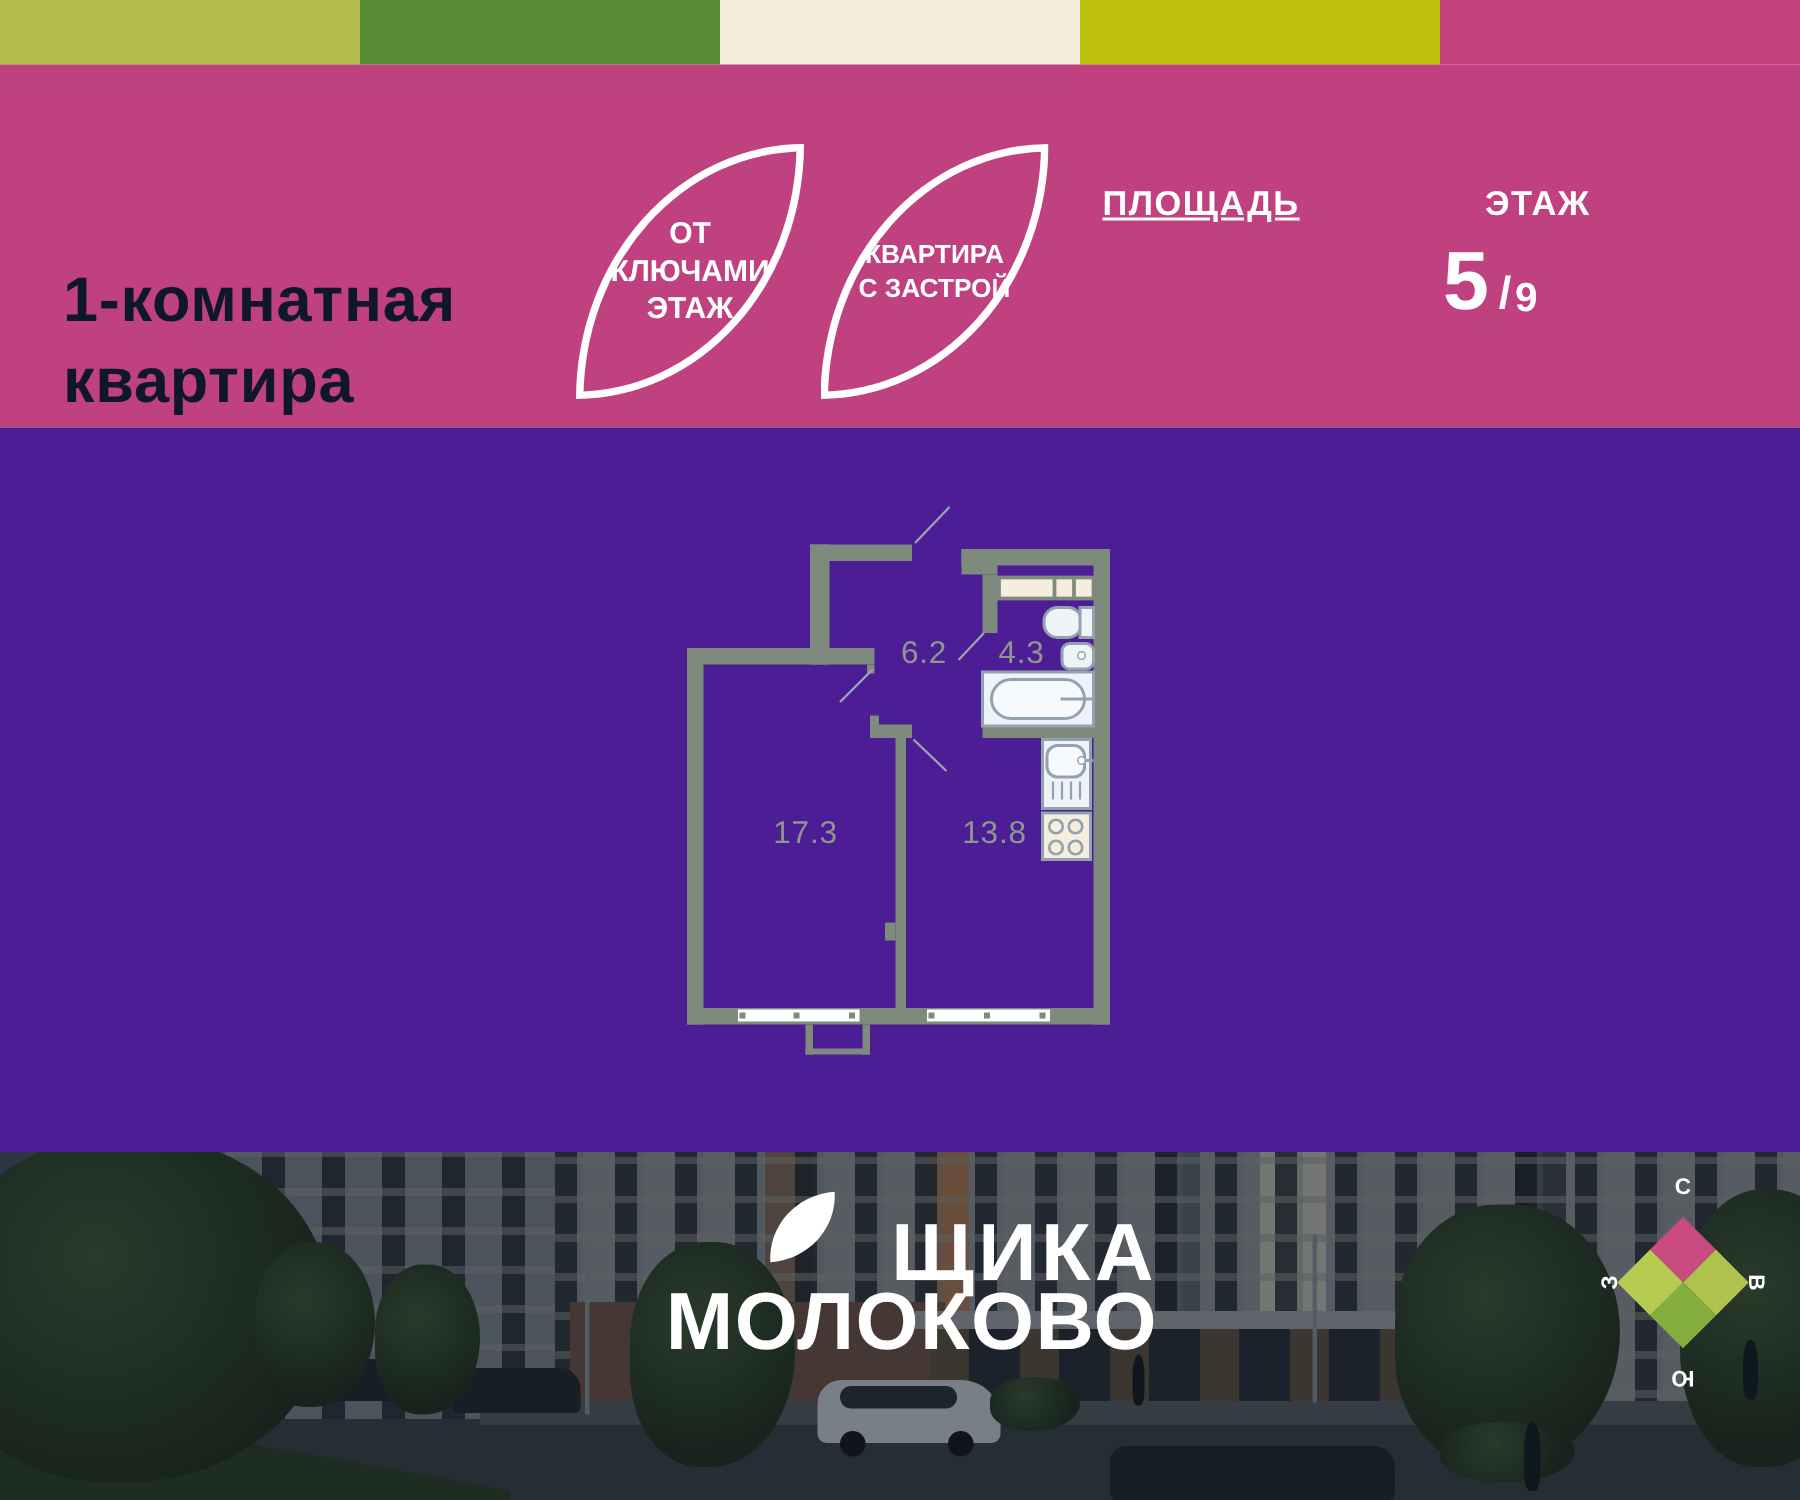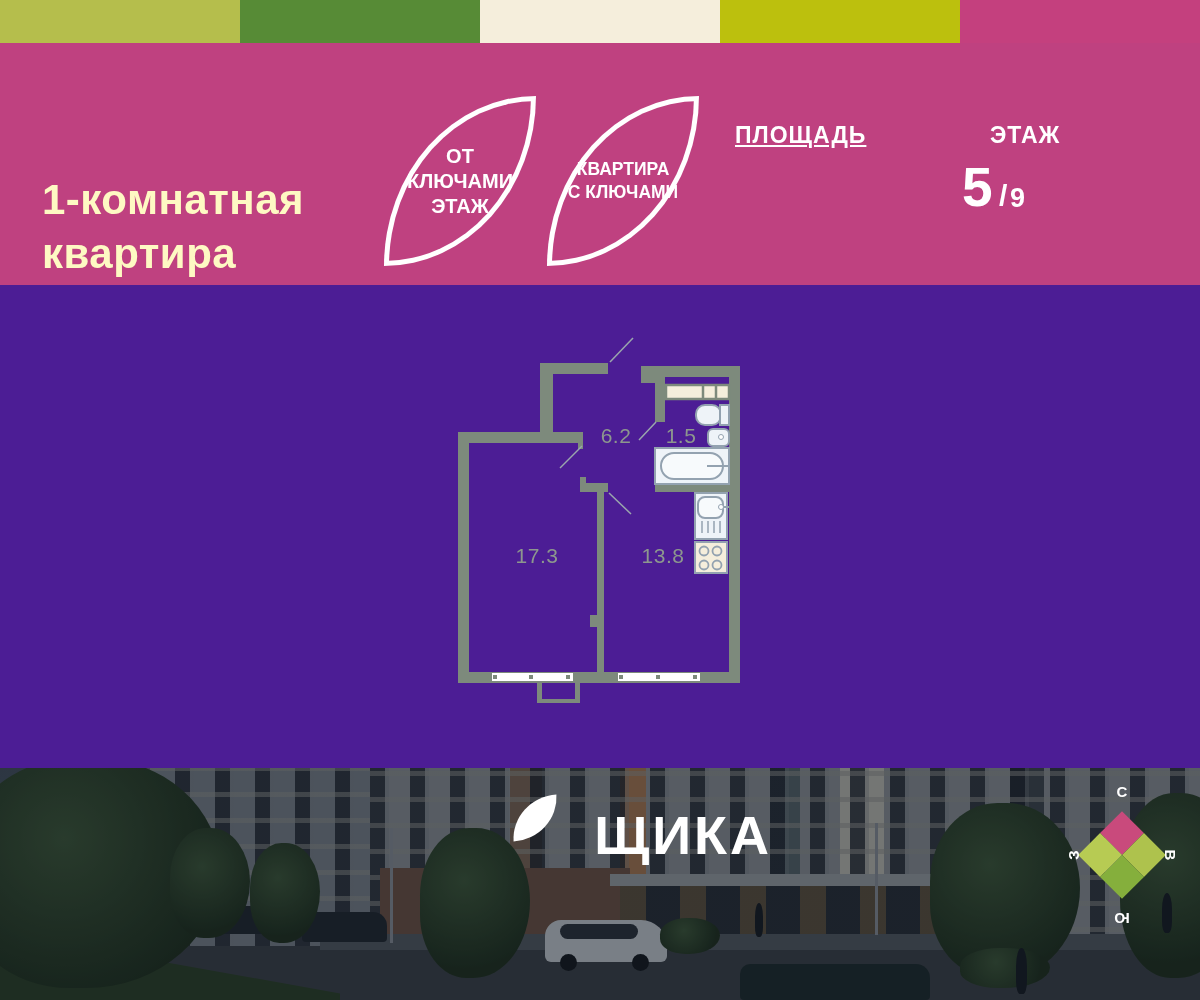--- a/index.html
+++ b/index.html
@@ -5,21 +5,21 @@
   * { margin:0; padding:0; box-sizing:border-box; }
   html,body { width:1200px; height:1000px; overflow:hidden; }
   body { position:relative; font-family:"Liberation Sans", sans-serif; background:#f5eedc; }
 
   
   .top-strip { position:absolute; left:0; top:0; width:1200px; height:43px; display:flex; }
   .top-strip > div { width:240px; height:43px; }
 
   
   .header { position:absolute; left:0; top:43px; width:1200px; height:242px; background:#bf4180; }
-  .title { position:absolute; left:42px; top:130px; color:#fef9c3; font-weight:bold;
+  .title { position:absolute; left:42px; top:130px; color:#0f172a; font-weight:bold;
            font-size:42px; line-height:54px; letter-spacing:.5px; }
   .leaf-badge { position:absolute; top:53px; width:152px; height:170px;
                 border:5px solid #ffffff; border-radius:100% 0 100% 0;
                 display:flex; align-items:center; justify-content:center; text-align:center;
                 color:#ffffff; font-weight:bold; }
   .badge-1 { left:384px; font-size:20px; line-height:25px;text-align:center; }
   .badge-2 { left:547px; font-size:17.5px; line-height:23px; }
   .stat-label { position:absolute; top:79px; color:#ffffff; font-weight:bold; font-size:23px; letter-spacing:1px; }
   .stat-value { position:absolute; top:112px; color:#ffffff; font-weight:bold; font-size:55px; letter-spacing:.5px; }
   .floor-value { display:flex; align-items:flex-end; }
@@ -96,21 +96,21 @@
   <div class="leaf-badge badge-1">
     <div>
       <div>ОТ</div>
       <div>КЛЮЧАМИ</div>
       <div>ЭТАЖ</div>
     </div>
   </div>
   <div class="leaf-badge badge-2">
     <div>
       <div>КВАРТИРА</div>
-      <div>С КЛЮЧАМИ</div>
+      <div>С ЗАСТРОЙ</div>
     </div>
   </div>
 
   <div class="stat-label" style="left:735px;text-decoration:underline;">ПЛОЩАДЬ</div>
 
   <div class="stat-label" style="left:990px;">ЭТАЖ</div>
   <div class="stat-value floor-value" style="left:962px;">
     <span>5</span>
     <span class="floor-sep">/</span>
     <span class="floor-total">9</span>
@@ -201,21 +201,21 @@
       </g>
 
       <g fill="#7d8a7c">
         <rect x="97" y="363" width="5" height="20"></rect>
         <rect x="135" y="363" width="5" height="20"></rect>
         <rect x="97" y="379" width="43" height="4"></rect>
       </g>
     </svg>
 
     <div class="room-label" style="left:146px; top:104px;">6.2</div>
-    <div class="room-label" style="left:211px; top:104px;">1.5</div>
+    <div class="room-label" style="left:211px; top:104px;">4.3</div>
     <div class="room-label" style="left:67px; top:224px;">17.3</div>
     <div class="room-label" style="left:193px; top:224px;">13.8</div>
   </div>
 </div>
 
 <div class="photo">
 
   <div class="bld bld-left-far">
     <div class="windows-grid"></div>
   </div>
@@ -259,20 +259,21 @@
   <div class="tree" style="left:960px; top:180px; width:90px; height:40px;"></div>
 
   <div class="person" style="left:755px; top:135px; width:8px; height:34px;"></div>
   <div class="person" style="left:1016px; top:180px; width:11px; height:46px;"></div>
   <div class="person" style="left:1162px; top:125px; width:10px; height:40px;"></div>
 
   <div class="photo-overlay"></div>
 
   <div class="brand-leaf"></div>
   <div class="brand-line brand-line1">ЩИКА</div>
+  <div class="brand-line brand-line2">МОЛОКОВО</div>
 
   <div class="compass">
     <div style="background: rgb(201, 74, 124);"></div>
     <div style="background: rgb(174, 194, 77);"></div>
     <div style="background: rgb(183, 203, 83);"></div>
     <div style="background: rgb(133, 175, 60);"></div>
   </div>
   <div class="compass-letter" style="left:1112px; top:14px;">С</div>
   <div class="compass-letter" style="left:1160px; top:77px; transform:rotate(90deg);">В</div>
   <div class="compass-letter" style="left:1112px; top:140px; transform:rotate(180deg);">Ю</div>

